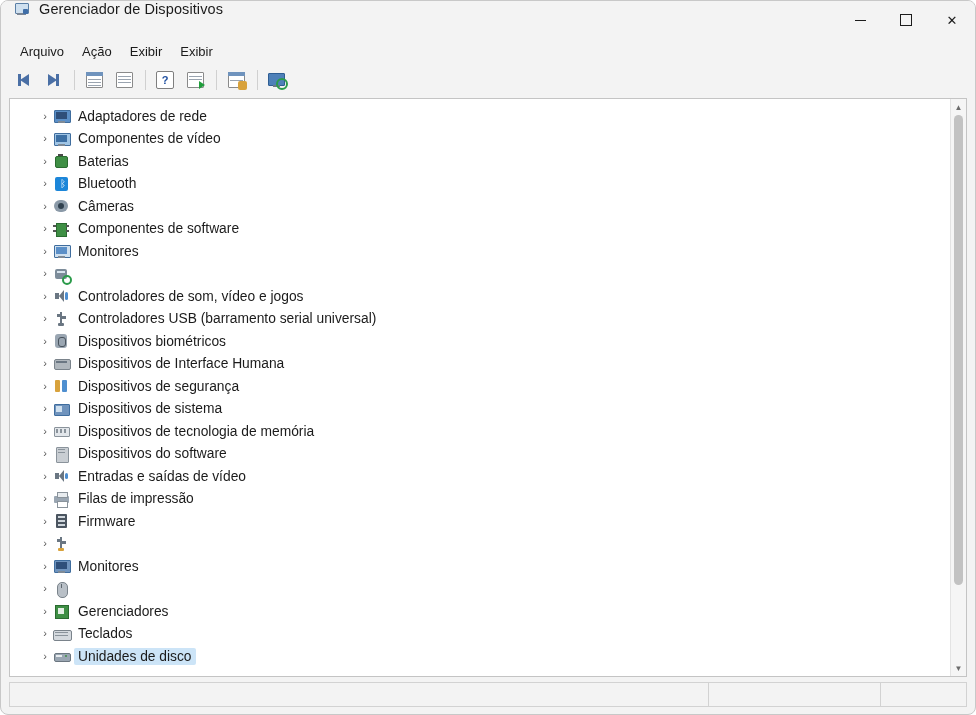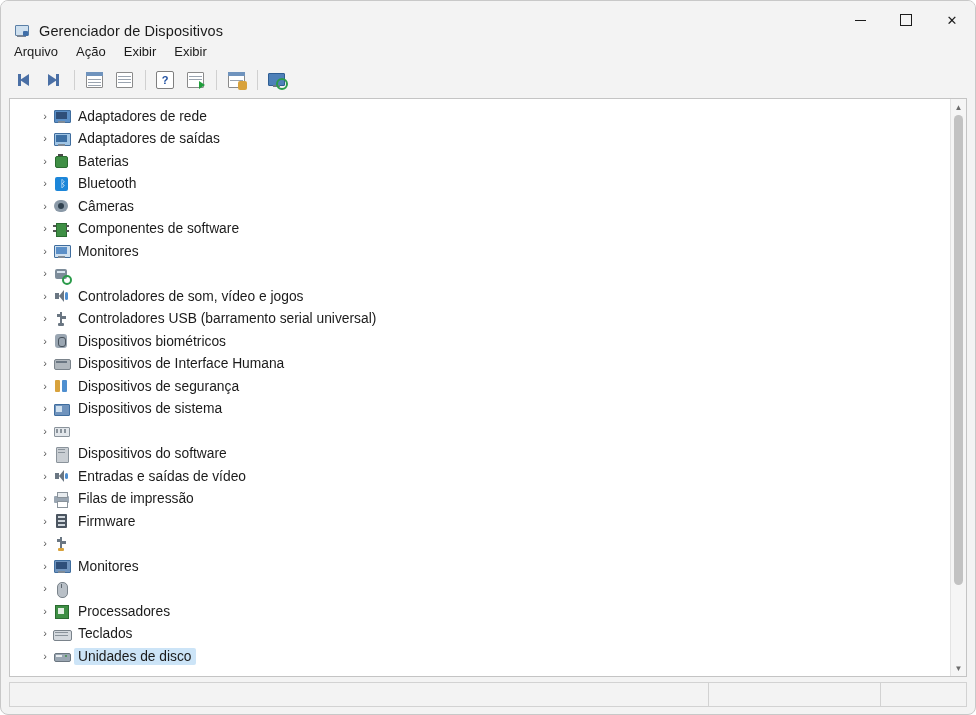--- a/index.html
+++ b/index.html
@@ -23,21 +23,21 @@
     border-radius: 8px;
     box-sizing: border-box;
     overflow: hidden;
     display: flex;
     flex-direction: column;
   }
   
   .titlebar {
     height: 38px;
     display: flex;
-    align-items: flex-end;
+    align-items: flex-start;
     background: #f3f3f3;
     flex: 0 0 auto;
   }
   .title-icon {
     width: 16px;
     height: 16px;
     margin-left: 13px;
     margin-right: 9px;
     position: relative;
     flex: 0 0 auto;
@@ -83,21 +83,21 @@
     cursor: default;
   }
   .cap-glyph { color: #1b1b1b; font-size: 13px; line-height: 1; }
   .min-line { width: 11px; height: 1px; background: #1b1b1b; }
   .max-sq { width: 10px; height: 10px; border: 1px solid #1b1b1b; }
   
   .menubar {
     height: 24px;
     display: flex;
     align-items: center;
-    padding-left: 4px;
+    padding-left: 10px;
     background: #f3f3f3;
     flex: 0 0 auto;
   }
   .menu-item {
     font-size: 13px;
     color: #1b1b1b;
     padding: 3px 9px;
     border-radius: 3px;
     cursor: default;
     white-space: nowrap;
@@ -392,21 +392,21 @@
           </span>
           <span class="node-label">Adaptadores de rede</span>
         </div>
         <div class="node">
           <span class="chev">›</span>
           <span class="node-icon">
             <div style="position:absolute;left:1px;top:2px;width:15px;height:11px;background:#9fc4e4;border:1px solid #3f6d9e;border-radius:1px;"></div>
             <div style="position:absolute;left:3px;top:4px;width:11px;height:7px;background:#3c6fa3;"></div>
             <div style="position:absolute;left:5px;top:13px;width:7px;height:2px;background:#7e8a96;"></div>
           </span>
-          <span class="node-label">Adaptadores de saídas</span>
+          <span class="node-label">Componentes de vídeo</span>
         </div>
         <div class="node">
           <span class="chev">›</span>
           <span class="node-icon">
             <div style="position:absolute;left:2px;top:3px;width:11px;height:10px;background:#3f8f45;border:1px solid #2a6b30;border-radius:2px;"></div>
             <div style="position:absolute;left:5px;top:1px;width:5px;height:2px;background:#4a4a4a;"></div>
           </span>
           <span class="node-label">Baterias</span>
         </div>
         <div class="node">
@@ -505,20 +505,21 @@
           <span class="node-label">Dispositivos de sistema</span>
         </div>
         <div class="node">
           <span class="chev">›</span>
           <span class="node-icon">
             <div style="position:absolute;left:1px;top:4px;width:14px;height:8px;background:#e2e6ea;border:1px solid #8a939b;border-radius:1px;"></div>
             <div style="position:absolute;left:3px;top:6px;width:2px;height:4px;background:#8a939b;"></div>
             <div style="position:absolute;left:7px;top:6px;width:2px;height:4px;background:#8a939b;"></div>
             <div style="position:absolute;left:11px;top:6px;width:2px;height:4px;background:#8a939b;"></div>
           </span>
+          <span class="node-label">Dispositivos de tecnologia de memória</span>
         </div>
         <div class="node">
           <span class="chev">›</span>
           <span class="node-icon">
             <div style="position:absolute;left:3px;top:1px;width:11px;height:14px;background:#c9ced3;border:1px solid #8a939b;border-radius:1px;"></div>
             <div style="position:absolute;left:5px;top:3px;width:7px;height:1px;background:#8a939b;"></div>
             <div style="position:absolute;left:5px;top:6px;width:7px;height:1px;background:#8a939b;"></div>
           </span>
           <span class="node-label">Dispositivos do software</span>
         </div>
@@ -574,21 +575,21 @@
             <div style="position:absolute;left:4px;top:1px;width:9px;height:14px;background:#b9c0c7;border:1px solid #7a838b;border-radius:5px;"></div>
             <div style="position:absolute;left:8px;top:3px;width:1px;height:4px;background:#5d666e;"></div>
           </span>
         </div>
         <div class="node">
           <span class="chev">›</span>
           <span class="node-icon">
             <div style="position:absolute;left:2px;top:2px;width:12px;height:12px;background:#3f8f45;border:1px solid #2a6b30;"></div>
             <div style="position:absolute;left:5px;top:5px;width:6px;height:6px;background:#e4efe5;"></div>
           </span>
-          <span class="node-label">Processadores</span>
+          <span class="node-label">Gerenciadores</span>
         </div>
         <div class="node">
           <span class="chev">›</span>
           <span class="node-icon">
             <div style="position:absolute;left:0px;top:4px;width:17px;height:9px;background:#d4d9de;border:1px solid #7a838b;border-radius:2px;"></div>
             <div style="position:absolute;left:2px;top:6px;width:13px;height:1px;background:#8a939b;"></div>
             <div style="position:absolute;left:2px;top:9px;width:13px;height:1px;background:#8a939b;"></div>
           </span>
           <span class="node-label">Teclados</span>
         </div>

